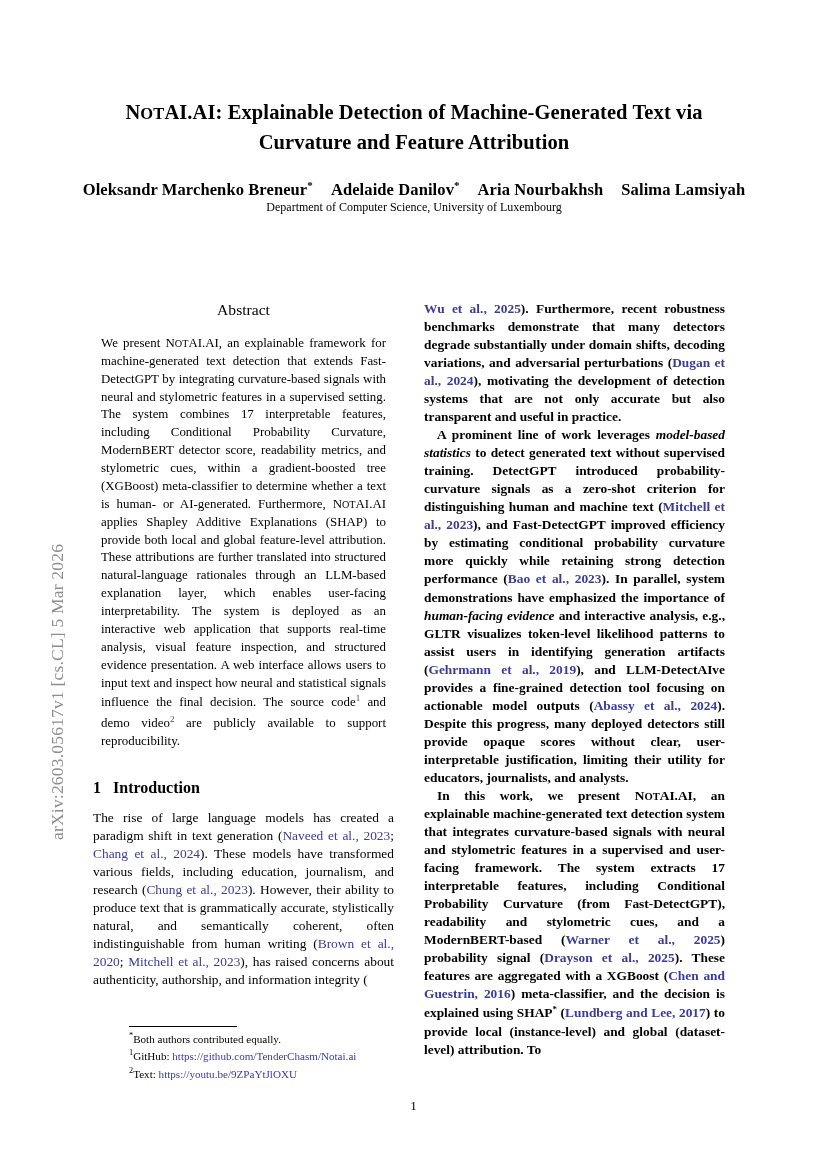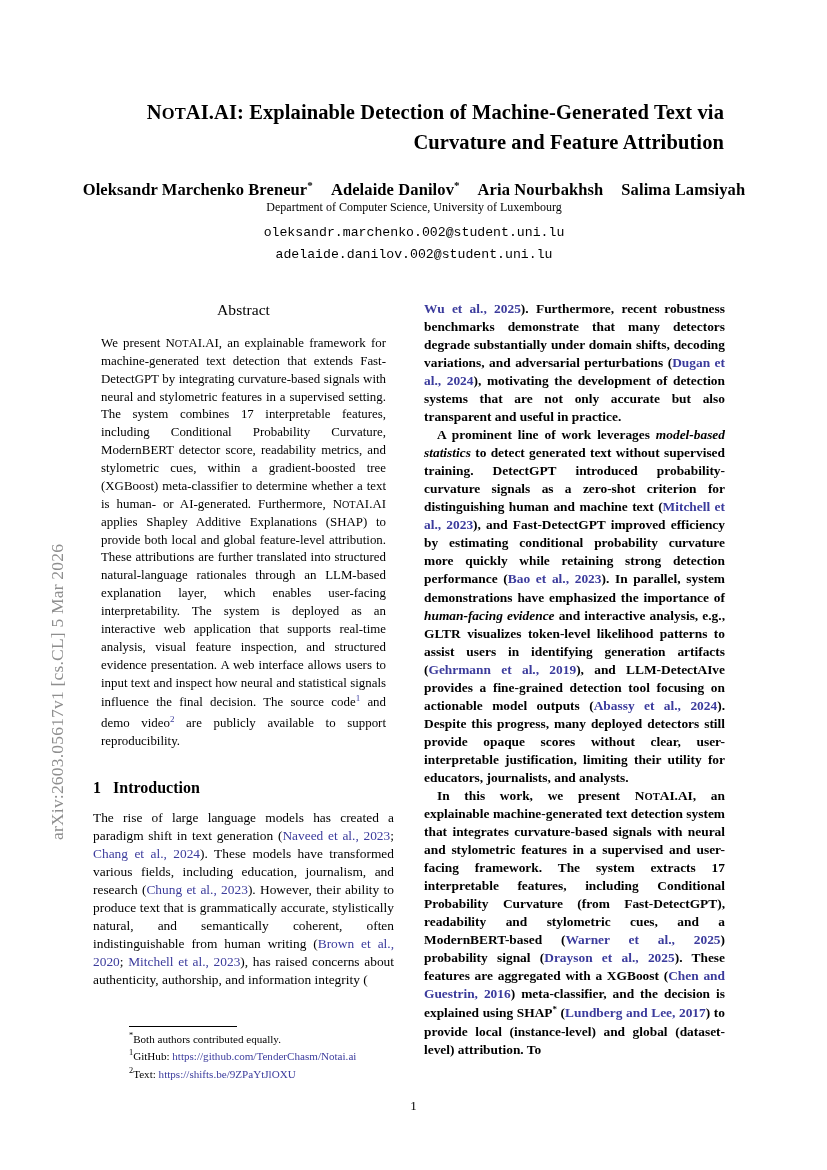--- a/index.html
+++ b/index.html
@@ -44,21 +44,21 @@
     top: 0;
     width: 827px;
     height: 1170px;
   }
 
   #title-block {
     position: absolute;
     left: 104px;
     top: 98px;
     width: 620px;
-    text-align: right;
+    text-align: center;
   }
   #paper-title {
     font-size: 20.5px;
     font-weight: bold;
     line-height: 1.45;
     letter-spacing: 0.1px;
   }
   .smallcaps-lead {
     font-size: 20.5px;
   }
@@ -216,24 +216,20 @@
       <span class="smallcaps-lead">Curvature and Feature Attribution</span>
     </div>
   </div>
 
   <div id="authors-row">
     <span class="author"><span>Oleksandr Marchenko Breneur</span><sup class="star">*</sup></span><span class="author"><span>Adelaide Danilov</span><sup class="star">*</sup></span><span class="author"><span>Aria Nourbakhsh</span></span><span class="author"><span>Salima Lamsiyah</span></span>
   </div>
 
   <div id="affiliation">Department of Computer Science, University of Luxembourg</div>
 
-  <div id="emails">
-    <div>oleksandr.marchenko.002@student.uni.lu</div>
-    <div>adelaide.danilov.002@student.uni.lu</div>
-  </div>
 
   <div class="column" id="left-column">
 
     <div class="abstract-heading">Abstract</div>
 
     <p class="abstract-body"><span>We present N</span><span style="font-size:0.79em">OT</span><span>AI.AI, an explainable framework for machine-generated text detection that extends Fast-DetectGPT by integrating curvature-based signals with neural and stylometric features in a supervised setting. The system combines 17 interpretable features, including Conditional Probability Curvature, ModernBERT detector score, readability metrics, and stylometric cues, within a gradient-boosted tree (XGBoost) meta-classifier to determine whether a text is human- or AI-generated. Furthermore, N</span><span style="font-size:0.79em">OT</span><span>AI.AI applies Shapley Additive Explanations (SHAP) to provide both local and global feature-level attribution. These attributions are further translated into structured natural-language rationales through an LLM-based explanation layer, which enables user-facing interpretability. The system is deployed as an interactive web application that supports real-time analysis, visual feature inspection, and structured evidence presentation. A web interface allows users to input text and inspect how neural and statistical signals influence the final decision. The source code</span><sup class="fn">1</sup><span> and demo video</span><sup class="fn">2</sup><span> are publicly available to support reproducibility.</span></p>
 
     <div class="section-heading"><span class="secnum">1</span><span>Introduction</span></div>
 
     <p class="para noindent"><span>The rise of large language models has created a paradigm shift in text generation (</span><span class="cite">Naveed et al., 2023</span><span>; </span><span class="cite">Chang et al., 2024</span><span>). These models have transformed various fields, including education, journalism, and research (</span><span class="cite">Chung et al., 2023</span><span>). However, their ability to produce text that is grammatically accurate, stylistically natural, and semantically coherent, often indistinguishable from human writing (</span><span class="cite">Brown et al., 2020</span><span>; </span><span class="cite">Mitchell et al., 2023</span><span>), has raised concerns about authenticity, authorship, and information integrity (</span></p>
@@ -247,18 +243,18 @@
     <p class="para"><span>A prominent line of work leverages </span><i class="it">model-based statistics</i><span> to detect generated text without supervised training. DetectGPT introduced probability-curvature signals as a zero-shot criterion for distinguishing human and machine text (</span><span class="cite">Mitchell et al., 2023</span><span>), and Fast-DetectGPT improved efficiency by estimating conditional probability curvature more quickly while retaining strong detection performance (</span><span class="cite">Bao et al., 2023</span><span>). In parallel, system demonstrations have emphasized the importance of </span><i class="it">human-facing evidence</i><span> and interactive analysis, e.g., GLTR visualizes token-level likelihood patterns to assist users in identifying generation artifacts (</span><span class="cite">Gehrmann et al., 2019</span><span>), and LLM-DetectAIve provides a fine-grained detection tool focusing on actionable model outputs (</span><span class="cite">Abassy et al., 2024</span><span>). Despite this progress, many deployed detectors still provide opaque scores without clear, user-interpretable justification, limiting their utility for educators, journalists, and analysts.</span></p>
 
     <p class="para"><span>In this work, we present N</span><span style="font-size:0.79em">OT</span><span>AI.AI, an explainable machine-generated text detection system that integrates curvature-based signals with neural and stylometric features in a supervised and user-facing framework. The system extracts 17 interpretable features, including Conditional Probability Curvature (from Fast-DetectGPT), readability and stylometric cues, and a ModernBERT-based (</span><span class="cite">Warner et al., 2025</span><span>) probability signal (</span><span class="cite">Drayson et al., 2025</span><span>). These features are aggregated with a XGBoost (</span><span class="cite">Chen and Guestrin, 2016</span><span>) meta-classifier, and the decision is explained using SHAP</span><sup class="fnblack">*</sup><span> (</span><span class="cite">Lundberg and Lee, 2017</span><span>) to provide local (instance-level) and global (dataset-level) attribution. To</span></p>
 
   </div>
 
   <div id="footnotes">
     <div id="footnote-rule"></div>
     <div class="footnote"><sup>*</sup><span>Both authors contributed equally.</span></div>
     <div class="footnote"><sup>1</sup><span>GitHub: </span><span class="link">https://github.com/TenderChasm/Notai.ai</span></div>
-    <div class="footnote"><sup>2</sup><span>Text: </span><span class="link">https://shifts.be/9ZPaYtJlOXU</span></div>
+    <div class="footnote"><sup>2</sup><span>Text: </span><span class="link">https://youtu.be/9ZPaYtJlOXU</span></div>
   </div>
 
   <div id="page-number">1</div>
 
 </div>
 
 </body></html>

